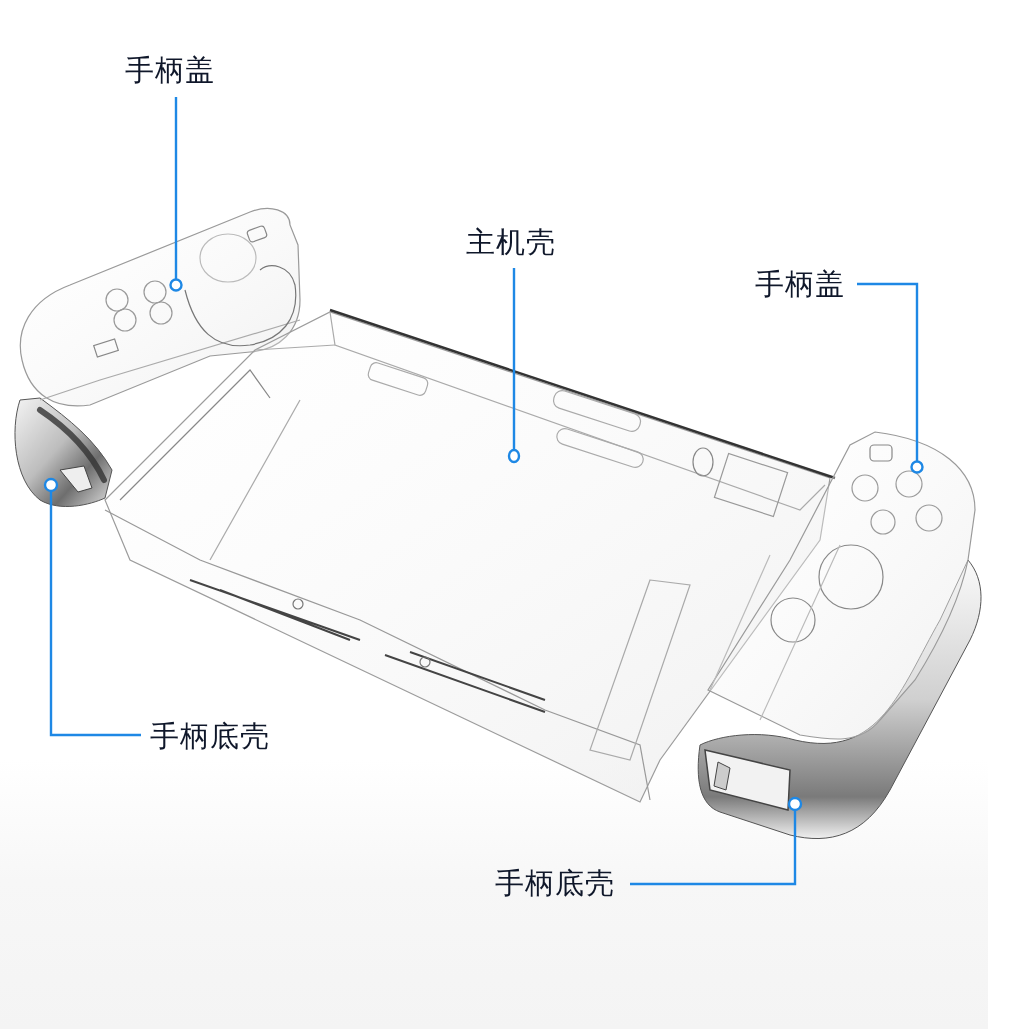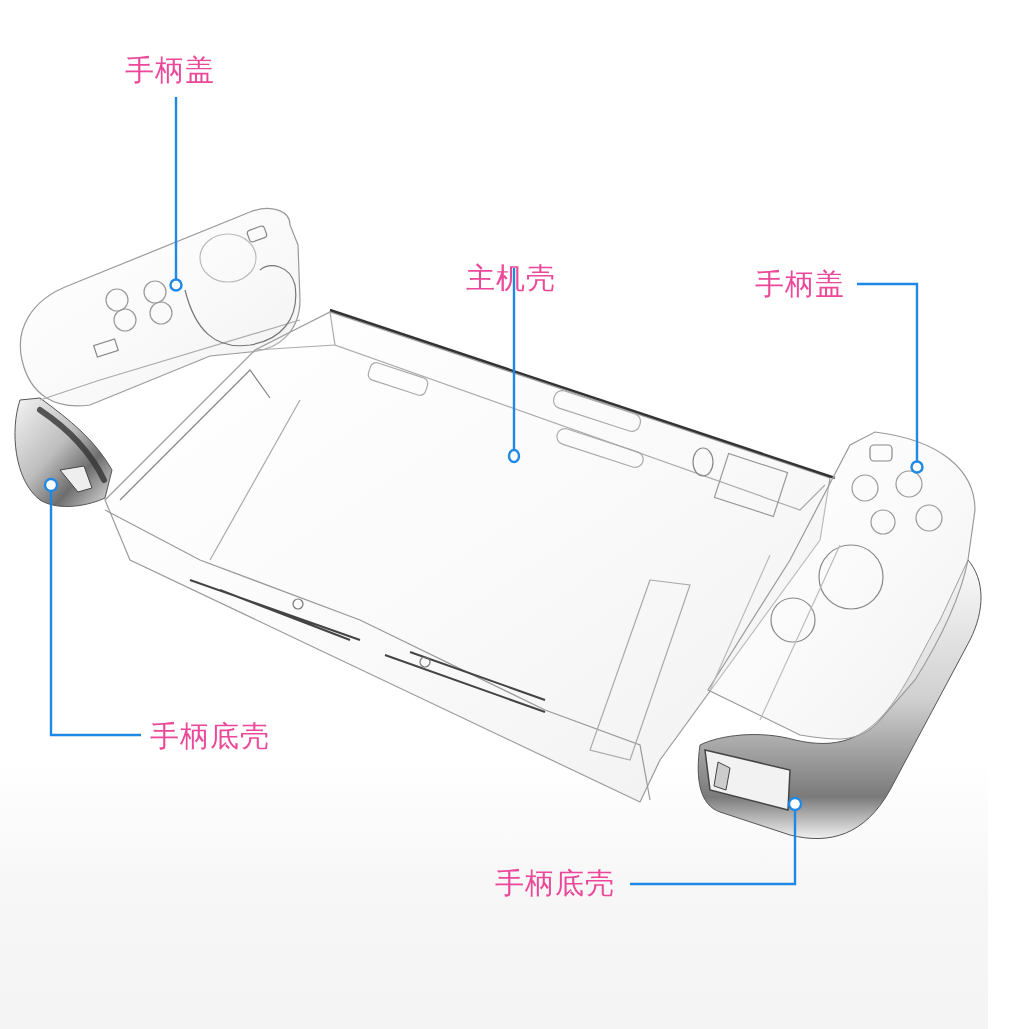--- a/index.html
+++ b/index.html
@@ -2,21 +2,21 @@
 <html><head>
 <meta charset="utf-8">
 <style>
   html, body { margin: 0; padding: 0; }
   body { width: 1029px; height: 1029px; overflow: hidden; background: #ffffff; position: relative;
          font-family: "DejaVu Sans", "Liberation Sans", sans-serif; }
   .stage { position: absolute; left: 0; top: 0; width: 1029px; height: 1029px; }
   .bg-fade { position: absolute; left: 0; top: 760px; width: 988px; height: 269px;
              background: linear-gradient(to bottom, rgba(245,245,245,0) 0%, #f7f7f7 45%, #f4f4f4 100%); }
   svg.art { position: absolute; left: 0; top: 0; }
-  .label { position: absolute; font-size: 29px; color: #ec4899; white-space: nowrap; letter-spacing: 1px; line-height: 1; }
+  .label { position: absolute; font-size: 29px; color: #0f172a; white-space: nowrap; letter-spacing: 1px; line-height: 1; }
 </style>
 </head>
 <body>
 
 <div class="stage">
   <div class="bg-fade"></div>
 
   <svg class="art" width="1029" height="1029" viewBox="0 0 1029 1029">
     <defs>
       <linearGradient id="chrome" x1="0" y1="0" x2="1" y2="1">
@@ -104,17 +104,17 @@
     <g fill="#ffffff" stroke="#1e88e5" stroke-width="2.4">
       <circle cx="176" cy="285" r="5.5"></circle>
       <ellipse cx="514" cy="456" rx="5" ry="6"></ellipse>
       <circle cx="917" cy="467" r="5.5"></circle>
       <circle cx="51" cy="485" r="6"></circle>
       <circle cx="795" cy="804" r="6"></circle>
     </g>
   </svg>
 
   <div class="label" style="left:125px; top:56px;">手柄盖</div>
-  <div class="label" style="left:466px; top:228px;margin-top:36px;">主机壳</div>
+  <div class="label" style="left:466px; top:228px;">主机壳</div>
   <div class="label" style="left:755px; top:270px;">手柄盖</div>
   <div class="label" style="left:150px; top:722px;">手柄底壳</div>
   <div class="label" style="left:495px; top:869px;">手柄底壳</div>
 </div>
 
 </body></html>

